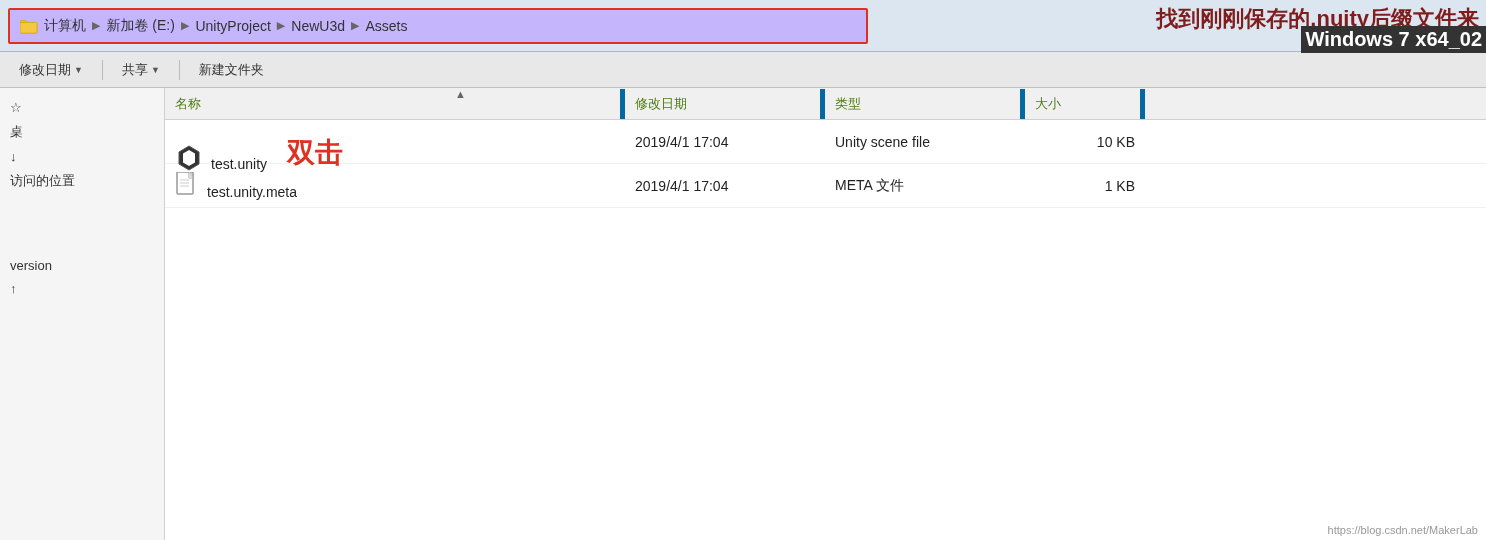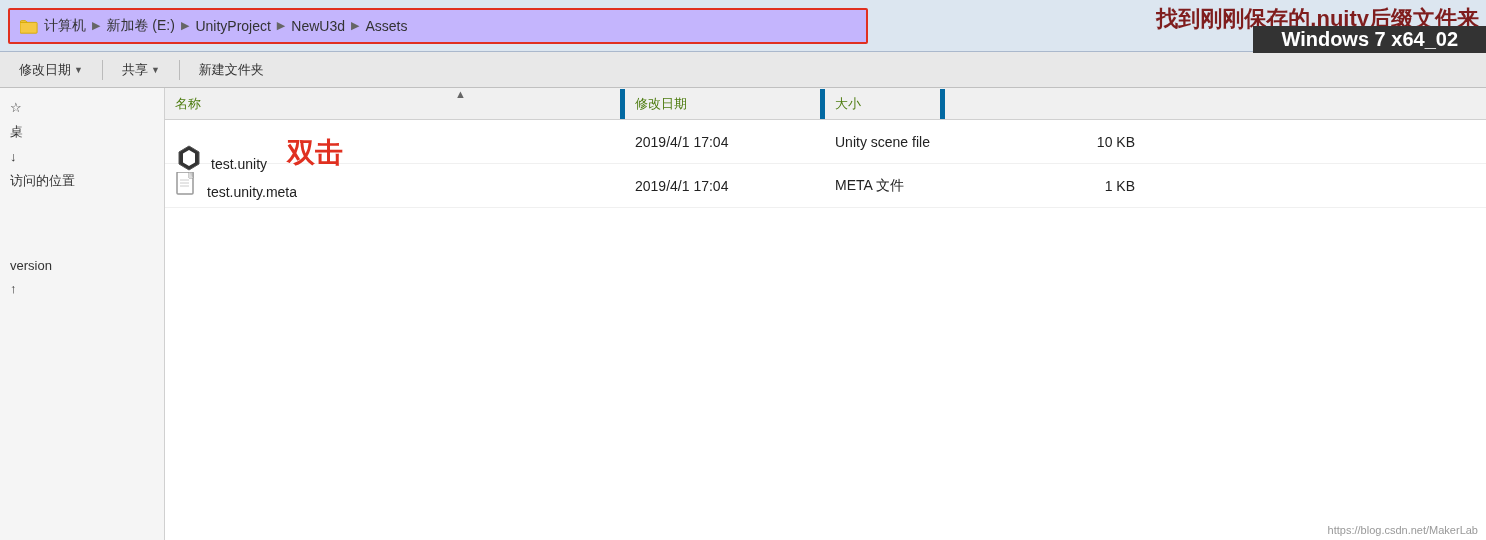--- a/index.html
+++ b/index.html
@@ -69,21 +69,21 @@
     }
 
     .windows-badge {
       position: absolute;
       right: 0;
       top: 26px;
       background: #333;
       color: white;
       font-size: 20px;
       font-weight: bold;
-      padding: 2px 28px;
+      padding: 2px 4px;
       white-space: nowrap;
     }
 
     
     .toolbar {
       background: #e8e8e8;
       border-bottom: 1px solid #c0c0c0;
       padding: 4px 8px;
       display: flex;
       align-items: center;
@@ -292,20 +292,23 @@
     <div class="file-list-header">
 
       <div style="position:absolute;left:290px;top:0;font-size:11px;color:#666;">▲</div>
 
       <div class="col-header col-name">
         <span>名称</span>
       </div>
       <div class="col-header col-date">
         <span>修改日期</span>
       </div>
+      <div class="col-header col-type">
+        <span>类型</span>
+      </div>
       <div class="col-header col-size">
         <span>大小</span>
       </div>
     </div>
 
     <div class="file-row">
       <div class="col-cell cell-name">
 
         <svg class="unity-icon" viewBox="0 0 28 28">
           <polygon points="14,2 24,8 24,20 14,26 4,20 4,8" fill="#333" stroke="#555" stroke-width="1"></polygon>

